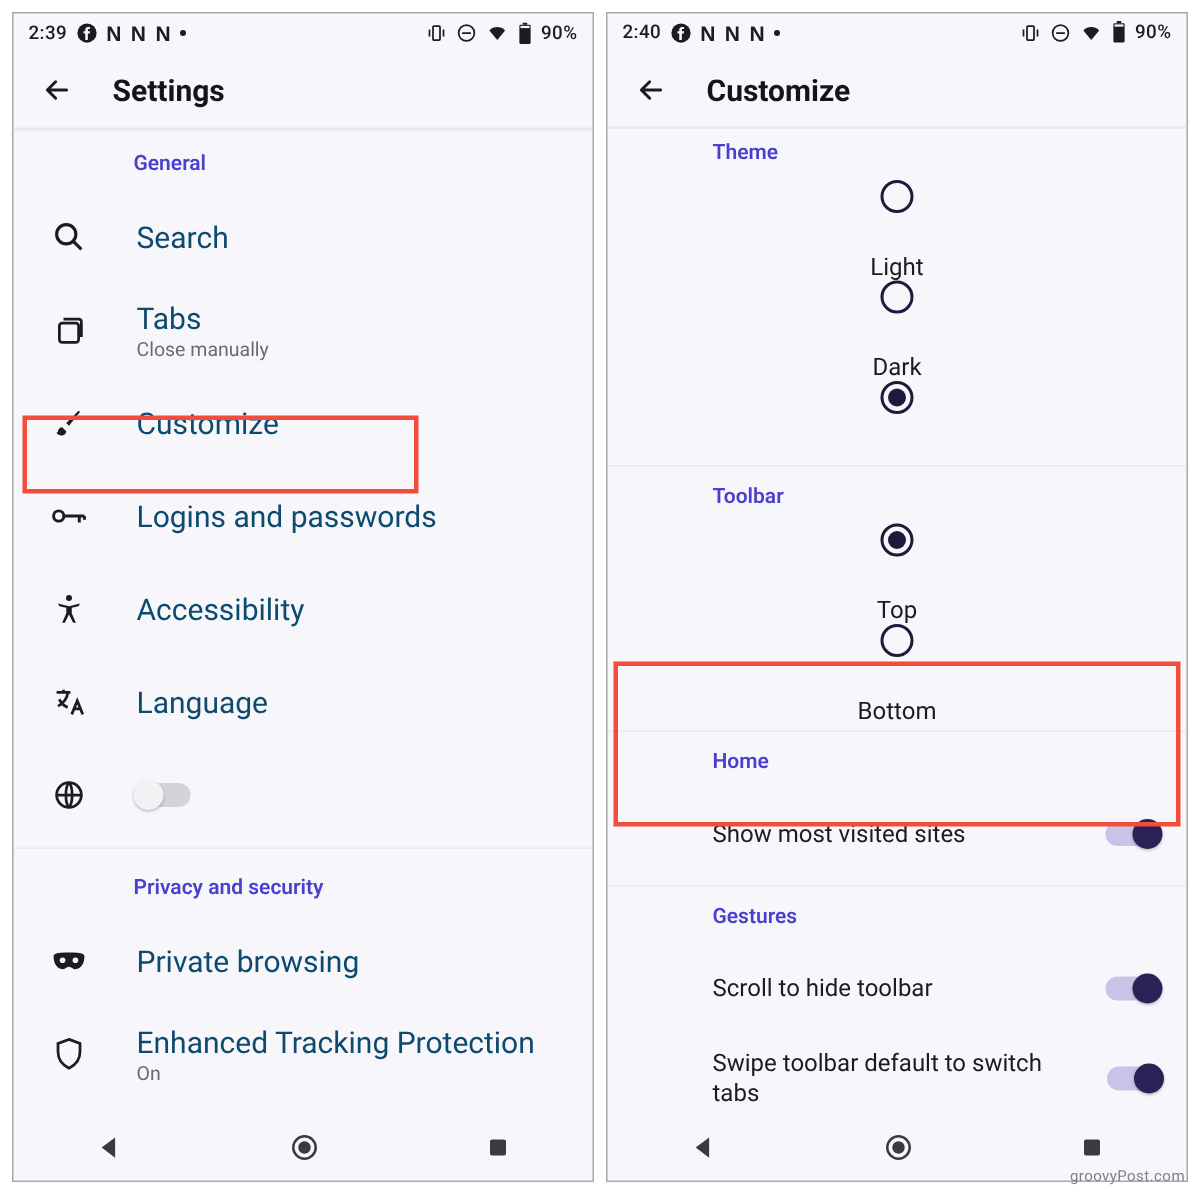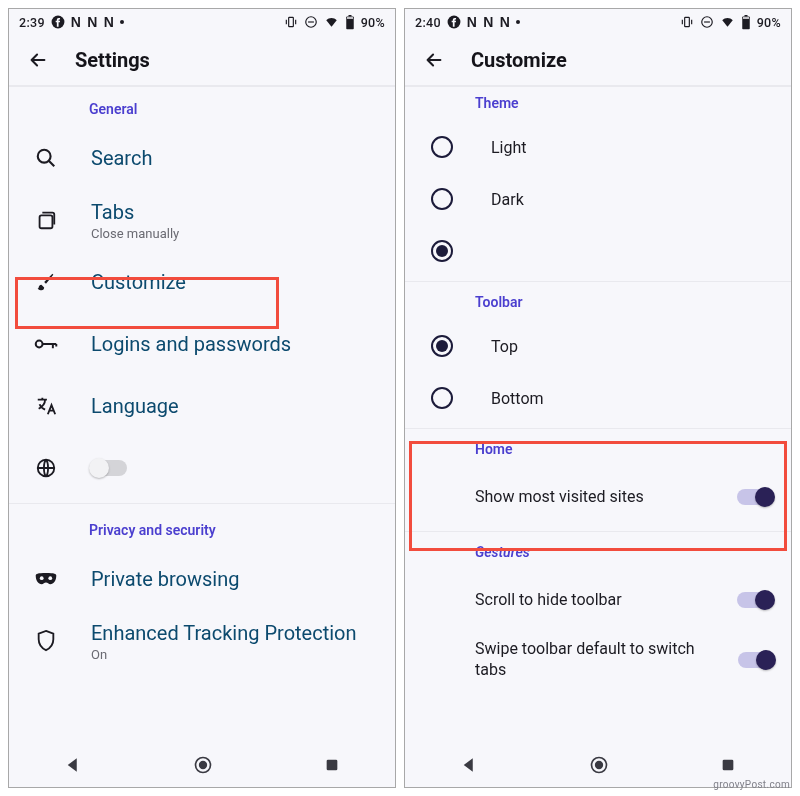--- a/index.html
+++ b/index.html
@@ -22,21 +22,21 @@
   .section-label { font-size: 14px; font-weight: 600; color: #4b3fcf; padding: 14px 18px 10px 80px; }
   .section-label.tight { padding-top: 8px; padding-left: 80px; }
   .row { display: flex; align-items: center; min-height: 62px; padding: 8px 14px 8px 14px; gap: 22px; }
   .row .ic { width: 46px; display:flex; justify-content:center; }
   .row .labels { flex: 1 1 auto; display:flex; flex-direction:column; gap:2px; }
   .row .labels .primary { font-size: 20px; color: #0c4a6e; }
   .row .labels .secondary { font-size: 13px; color: #6a6a72; }
   .row .trail { padding-right: 6px; }
   .hr { height: 1px; background: #e9e9ee; margin: 4px 0; }
   
-  .radio-row { display:flex; align-items:center; min-height:52px; padding: 0 14px; gap: 26px; }
+  .radio-row { display:flex; align-items:center; min-height:52px; padding: 0 14px; gap: 26px; flex-direction: column; }
   .radio { width: 22px; height:22px; border: 2px solid #1c1b3a; border-radius:50%; position:relative; }
   .radio.checked::after { content:""; position:absolute; inset:3px; border-radius:50%; background:#1c1b3a; }
   .radio-row .rlabel { font-size:16px; color:#1c1b22; }
   .radio-wrap { width:46px; display:flex; justify-content:center; }
   
   .toggle { width: 36px; height: 16px; border-radius: 10px; background: #c7c4e8; position: relative; }
   .toggle .knob { width: 20px; height: 20px; border-radius:50%; background:#2a2156; position:absolute; top:-2px; left: 18px; box-shadow: 0 1px 2px rgba(0,0,0,.25); }
   .toggle.off { background: #d4d4d8; }
   .toggle.off .knob { background:#f2f2f4; left:-2px; }
   .toggle-row { display:flex; align-items:center; min-height:60px; padding: 0 18px 0 80px; gap: 14px; }
@@ -144,20 +144,31 @@
             <svg width="24" height="22" viewBox="0 0 28 24" fill="none" stroke="#1c1b22" stroke-width="2.3">
                 <circle cx="6" cy="12" r="4"></circle>
                 <path d="M10 12h16M22 12v5M26 12v3"></path>
               </svg>
           </span>
           <div class="labels">
               <span class="primary">Logins and passwords</span>
             </div>
         </div>
 
+        <div class="row">
+          <span class="ic">
+            <svg width="22" height="22" viewBox="0 0 24 24" fill="#1c1b22">
+                <circle cx="12" cy="4" r="2.2"></circle>
+                <path d="M4 8l8 2 8-2-1 2-5 1v4l3 7h-2l-3-6-3 6H7l3-7v-4L5 10 4 8z"></path>
+              </svg>
+          </span>
+          <div class="labels">
+              <span class="primary">Accessibility</span>
+            </div>
+        </div>
 
         <div class="row">
           <span class="ic">
             <svg width="22" height="22" viewBox="0 0 24 24" fill="none" stroke="#1c1b22" stroke-width="2">
                 <path d="M3 5h10M8 3v2M11 5c0 4-3 8-7 10M5 10c1 3 4 5 6 6"></path>
                 <path d="M14 21l4-10 4 10M15.5 17h5"></path>
               </svg>
           </span>
           <div class="labels">
               <span class="primary">Language</span>
@@ -315,21 +326,21 @@
         <div class="section-label tight" style="padding-left:70px;">Home</div>
 
         <div class="toggle-row simple" style="padding-left:70px;">
           <span class="tlabel">Show most visited sites</span>
           <div class="toggle">
               <div class="knob"></div>
             </div>
         </div>
 
         <div class="hr"></div>
-        <div class="section-label tight" style="padding-left:70px;font-style:italic;">Gestures</div>
+        <div class="section-label tight" style="padding-left:70px;">Gestures</div>
 
         <div class="toggle-row simple" style="padding-left:70px;">
           <span class="tlabel">Scroll to hide toolbar</span>
           <div class="toggle">
               <div class="knob"></div>
             </div>
         </div>
 
         <div class="toggle-row simple" style="padding-left:70px;">
           <span class="tlabel">Swipe toolbar default to switch tabs</span>

